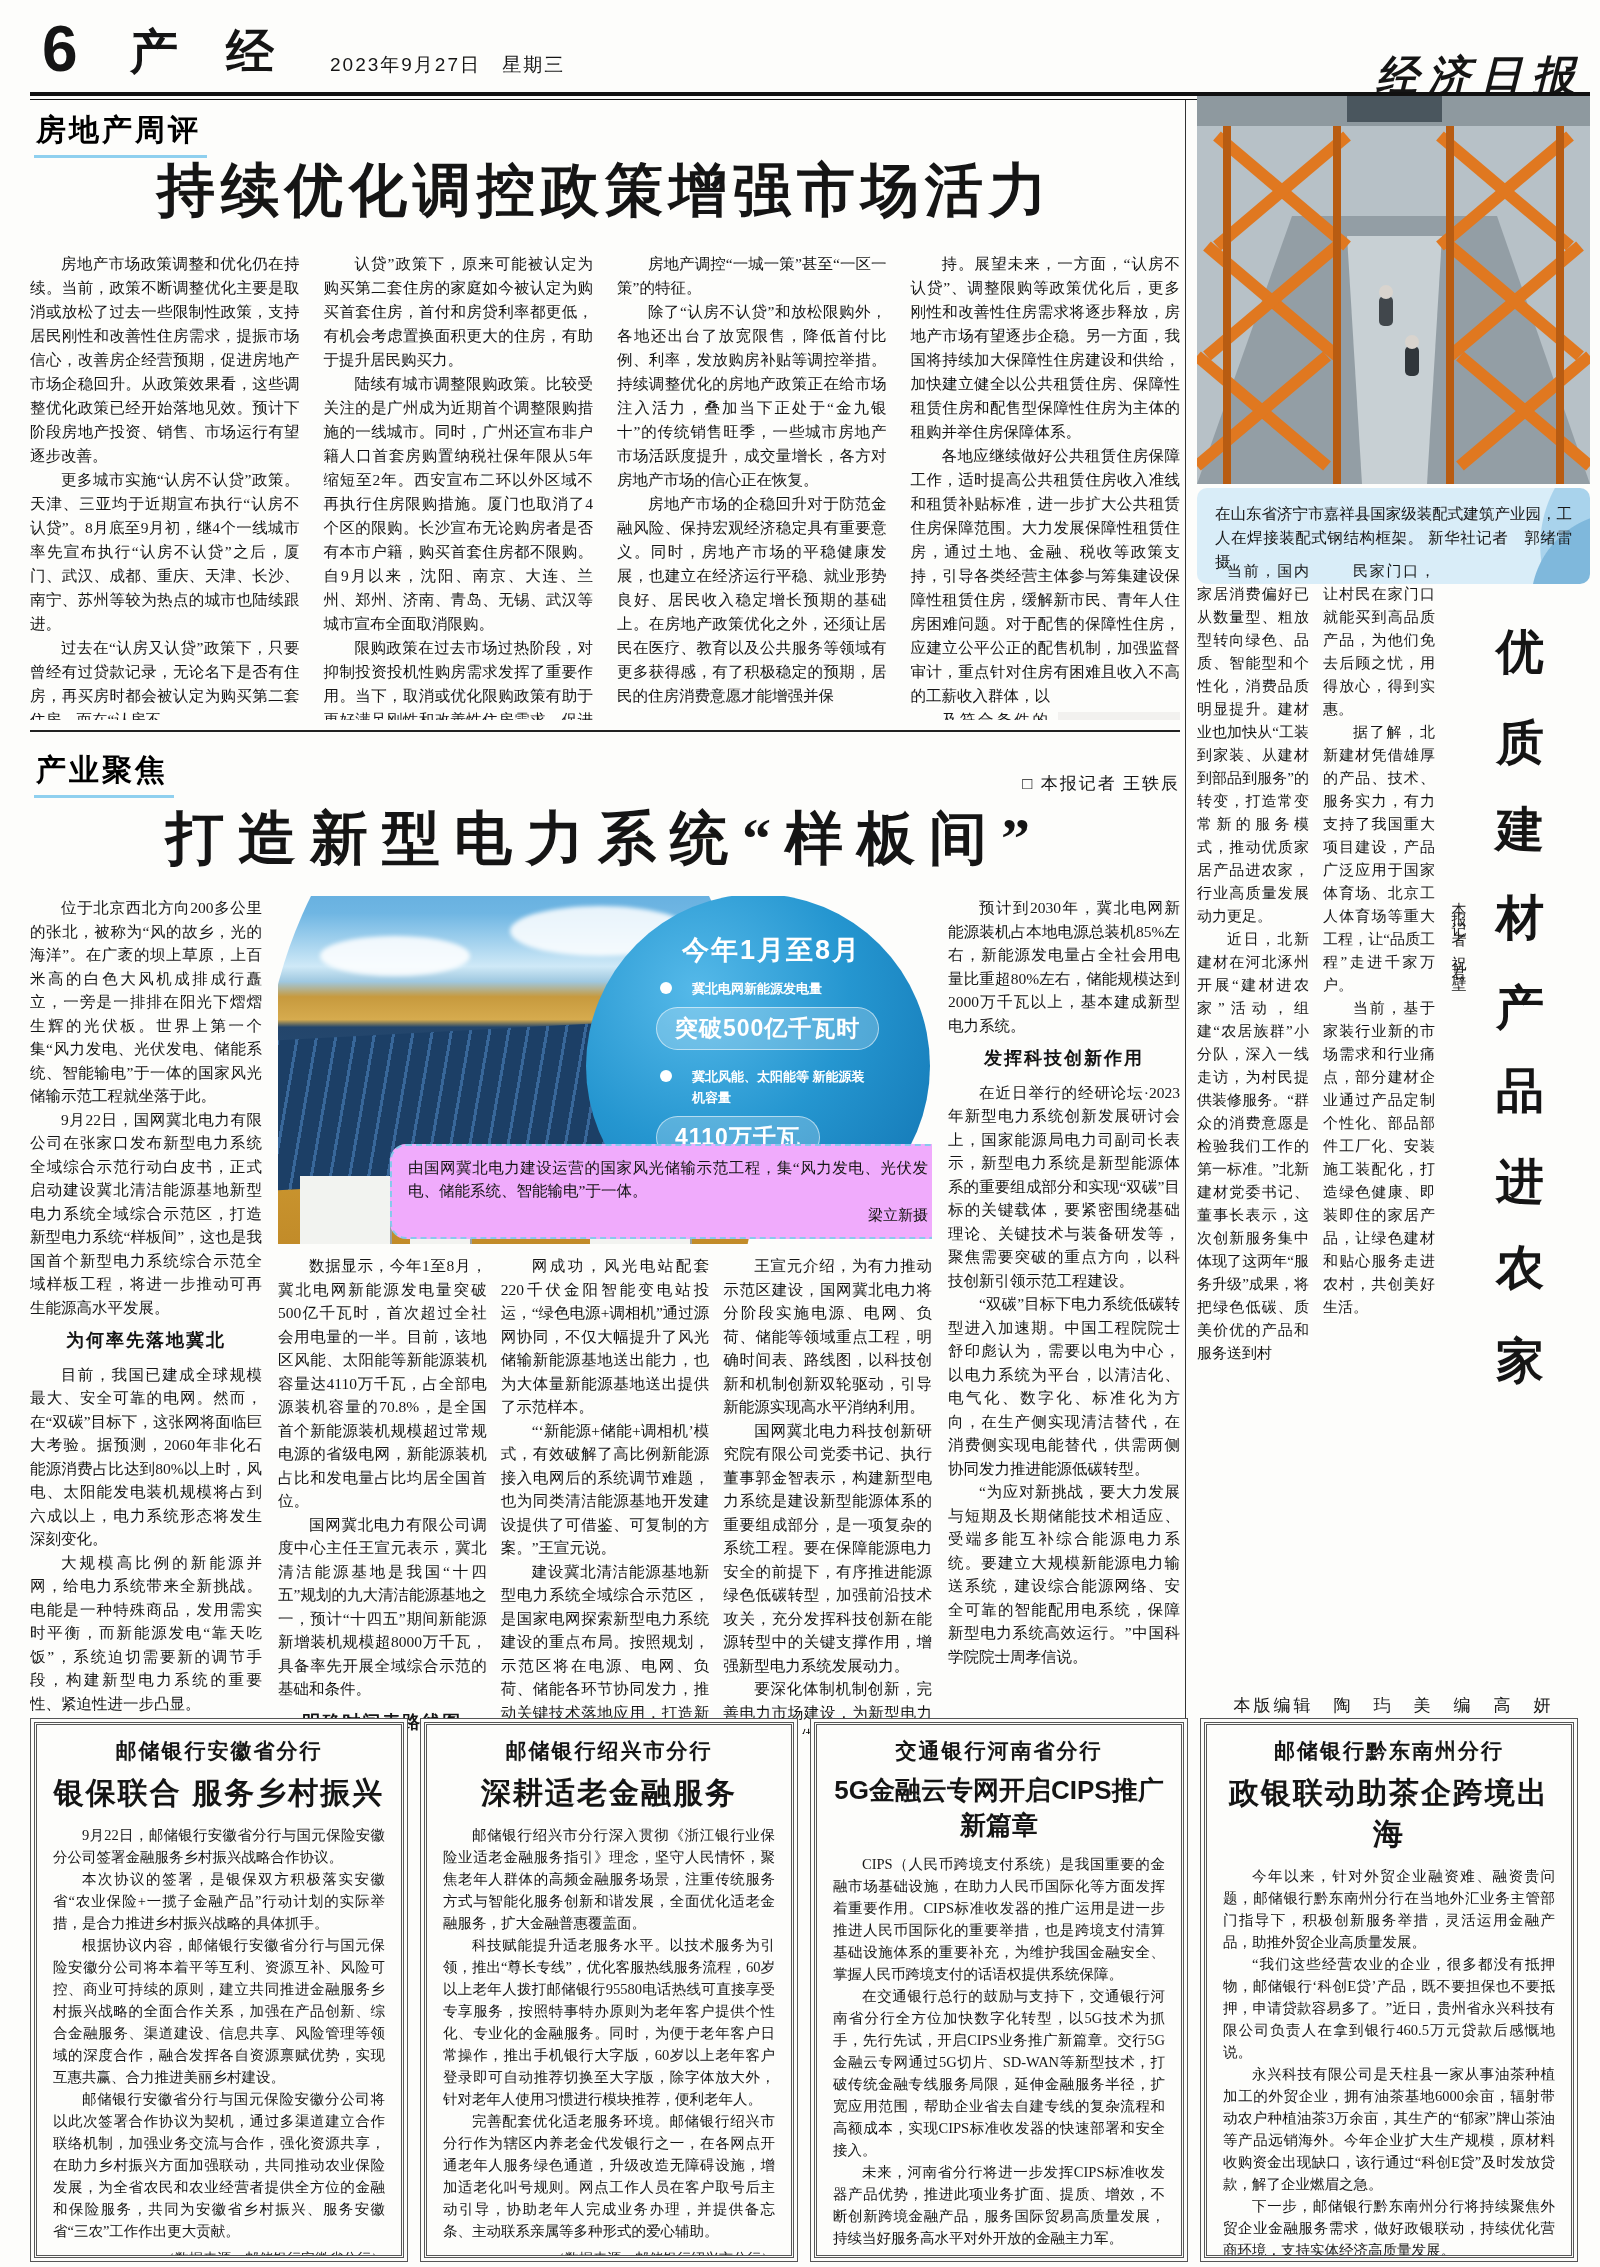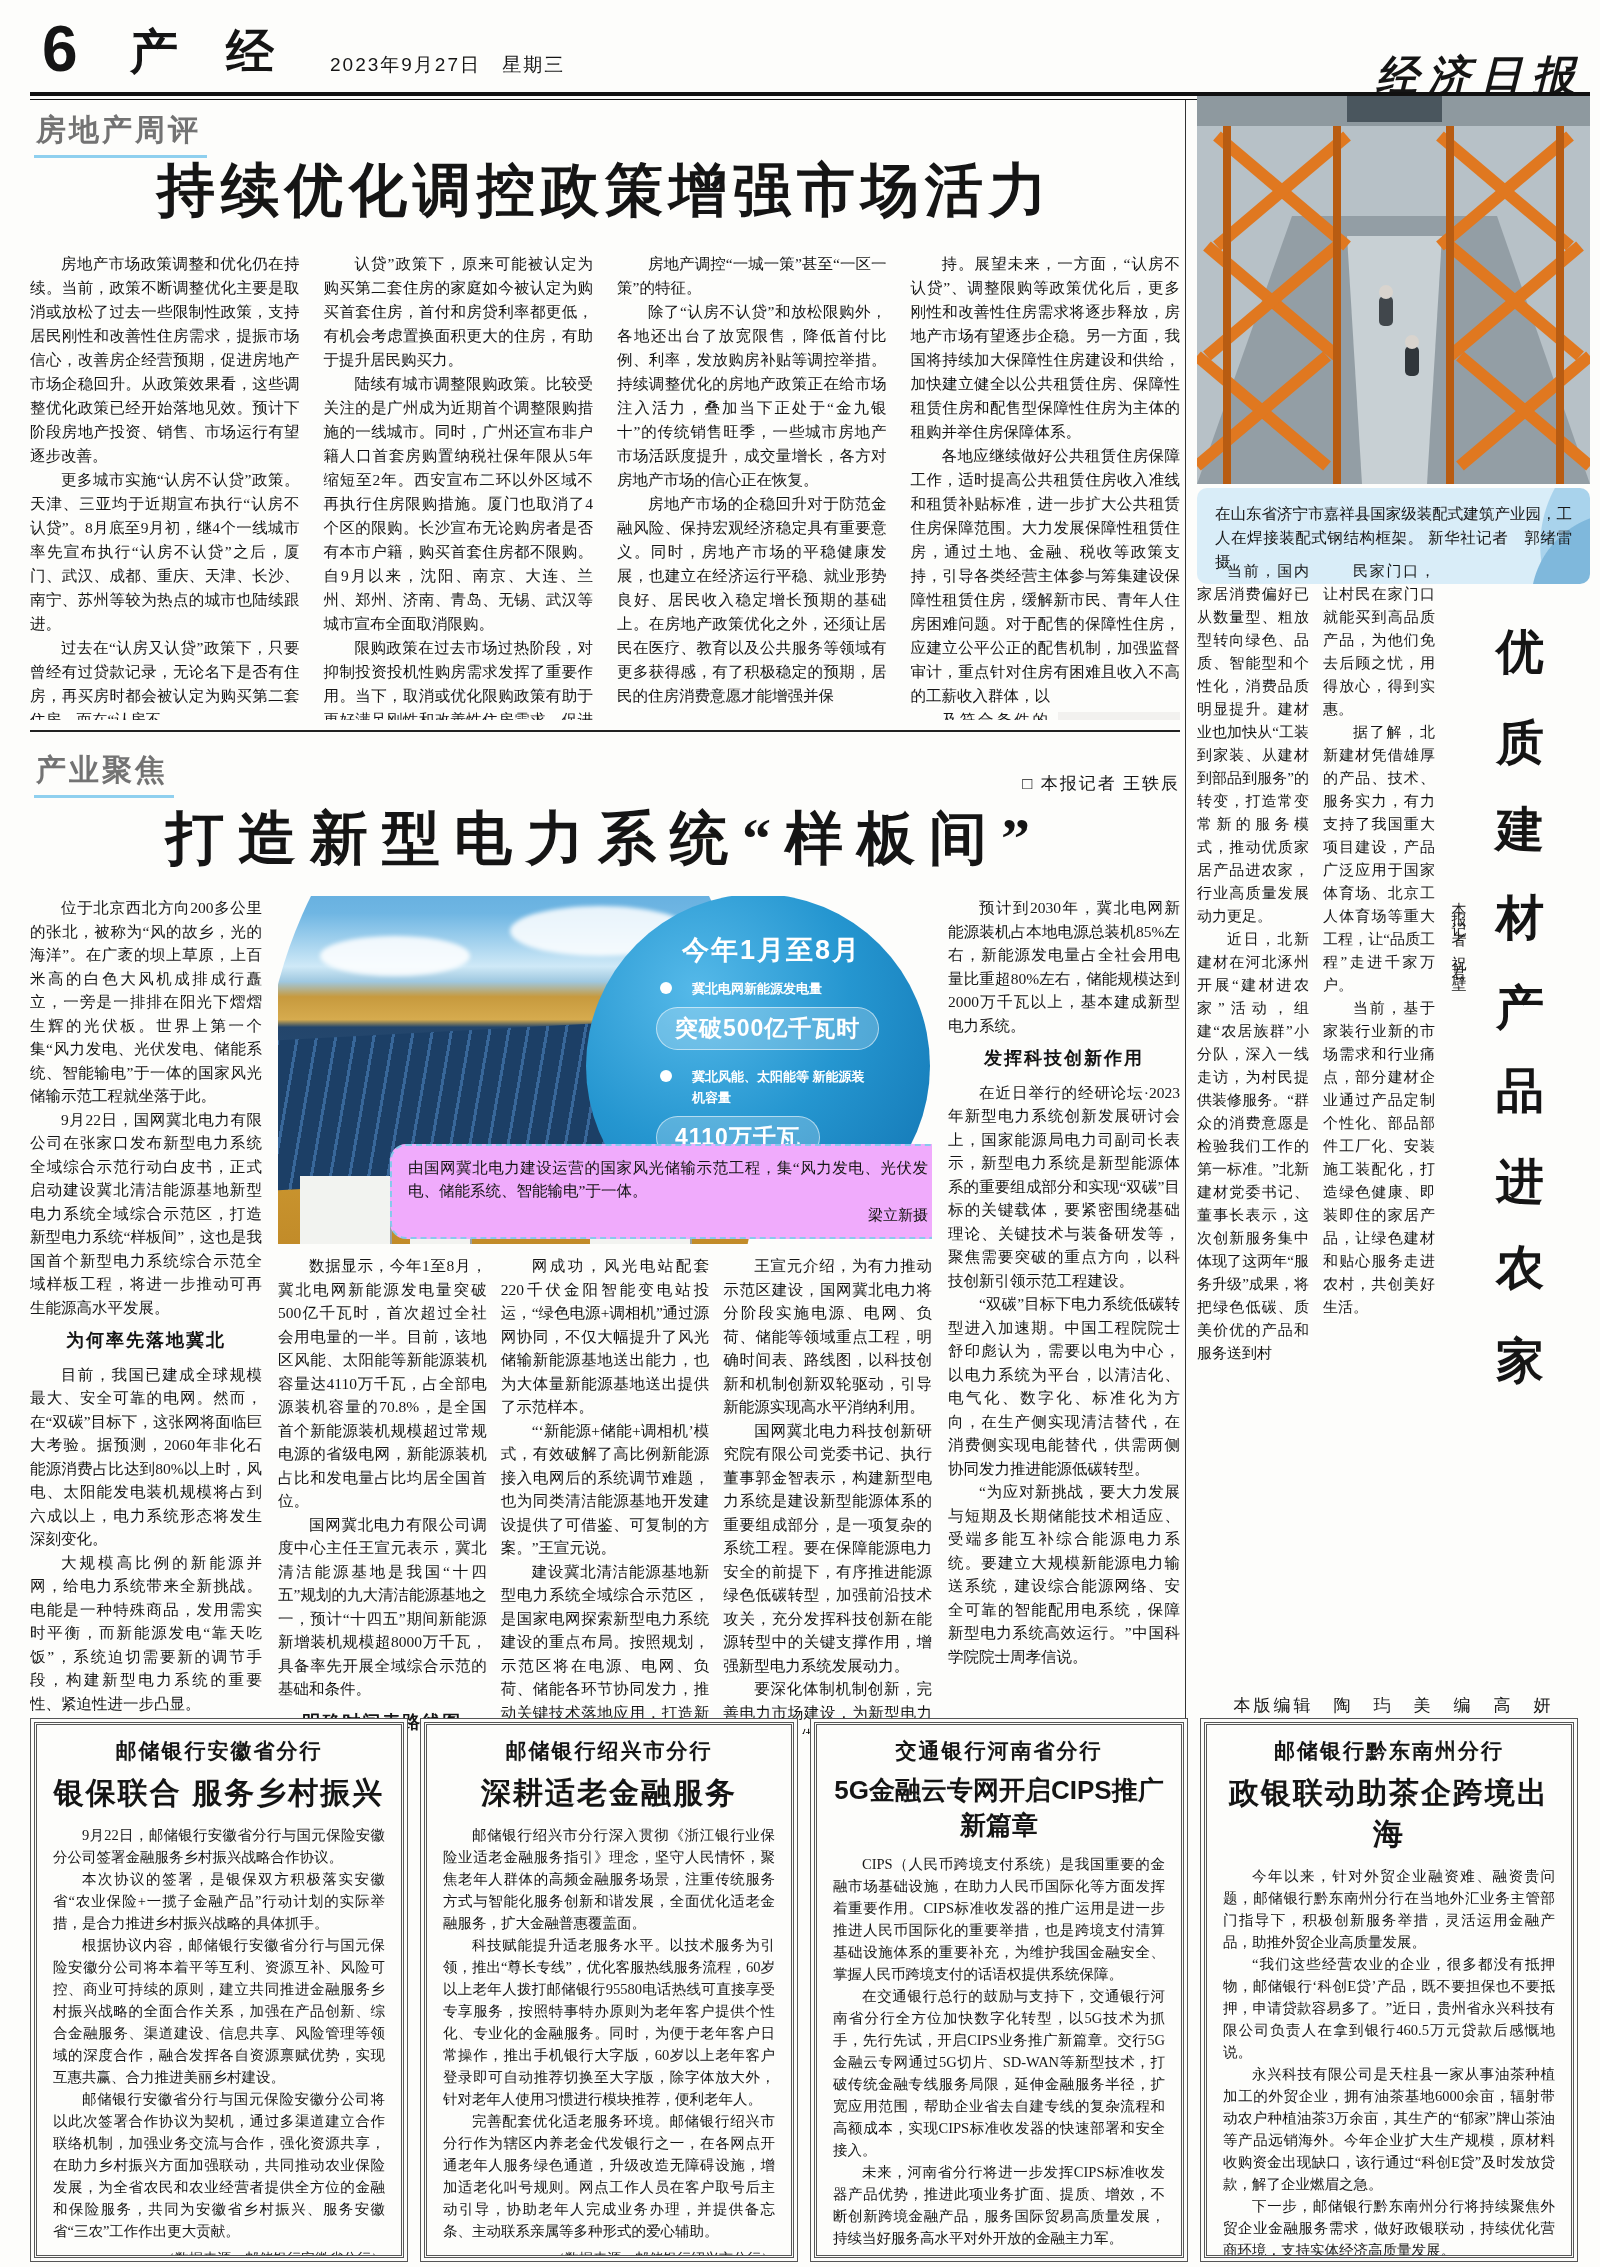--- a/index.html
+++ b/index.html
@@ -7,21 +7,21 @@
          font-family:"Liberation Serif","DejaVu Serif",serif;color:#151515;overflow:hidden;}
   
   #hdr{position:absolute;left:30px;top:18px;width:1560px;height:68px;}
   .pg-num{position:absolute;left:12px;top:-6px;font-size:64px;font-weight:900;font-family:"Liberation Sans",sans-serif;}
   .sec-name{position:absolute;left:100px;top:2px;font-size:48px;font-weight:900;letter-spacing:18px;}
   .hdr-date{position:absolute;left:300px;top:34px;font-size:19px;letter-spacing:2px;font-family:"Liberation Sans",sans-serif;text-align:center;}
   .masthead{position:absolute;right:6px;top:0px;font-size:42px;font-weight:900;font-style:italic;letter-spacing:10px;margin-top:30px;}
   .rule-a{position:absolute;left:30px;top:92px;width:1560px;border-top:4px solid #111;}
   .rule-b{position:absolute;left:30px;top:99px;width:1560px;border-top:1px solid #111;}
   
-  .kicker-blue{display:inline-block;color:#737373;font-family:"Liberation Sans",sans-serif;
+  .kicker-blue{display:inline-block;color:#000000;font-family:"Liberation Sans",sans-serif;
                font-weight:900;font-size:30px;letter-spacing:3px;border-bottom:3px solid #8fd0ef;padding:2px 6px 4px 2px;}
   
   #a1-label{position:absolute;left:34px;top:108px;}
   #a1-headline{position:absolute;left:30px;top:152px;width:1150px;text-align:center;
                font-family:"Liberation Sans",sans-serif;font-weight:900;font-size:58px;letter-spacing:6px;}
   #a1-body{position:absolute;left:30px;top:252px;width:1150px;height:468px;display:flex;gap:24px;overflow:hidden;}
   .a1col{flex:1;font-size:15.5px;line-height:24px;text-align:justify;}
   .a1col p, .adbody p, .a2col p, .vcol p{margin:0;text-indent:2em;}
   #portrait-wrap{float:right;width:122px;height:172px;margin:4px 0 2px 10px;position:relative;}
   .a1-tail{margin:0;text-indent:2em;}

